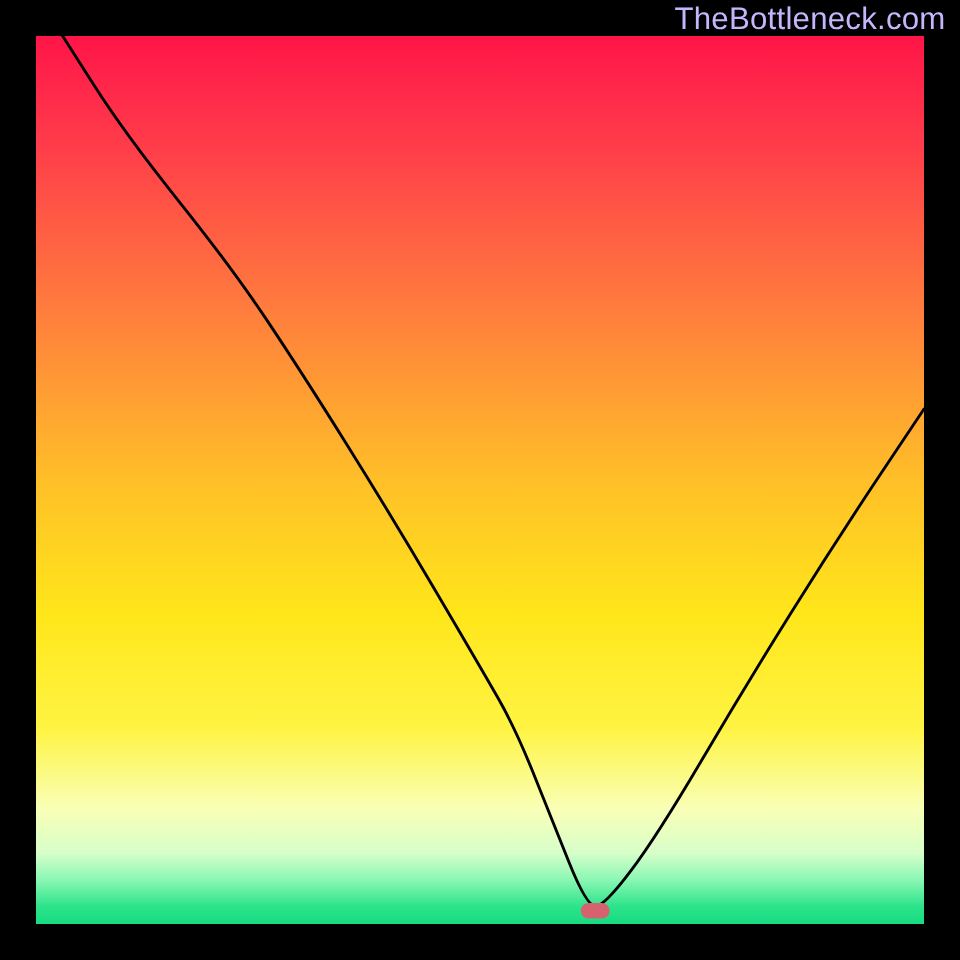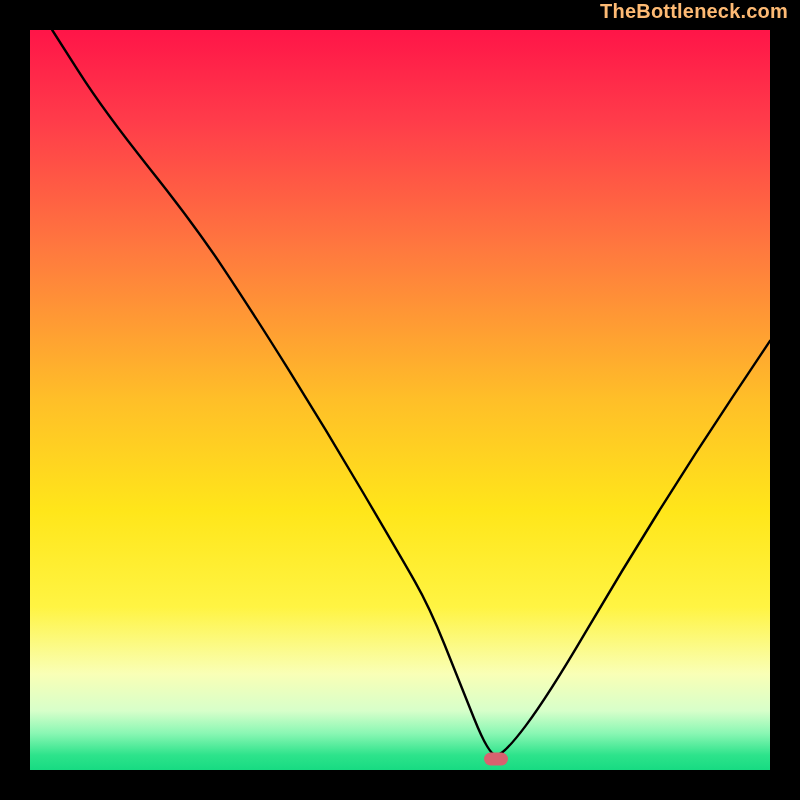--- a/index.html
+++ b/index.html
@@ -14,23 +14,23 @@
     position: relative;
     width: 800px;
     height: 800px;
     background: #000;
   }
   .watermark {
     position: absolute;
     top: 0;
     right: 12px;
     font-family: Arial, Helvetica, sans-serif;
-    font-size: 20px;
-    font-weight: 700;
-    color: #fdba74;
+    font-size: 26px;
+    font-weight: 400;
+    color: #c4b5fd;
     letter-spacing: 0.2px;
     z-index: 10;
   }
   .plot {
     position: absolute;
     left: 30px;
     top: 30px;
     width: 740px;
     height: 740px;
   }

